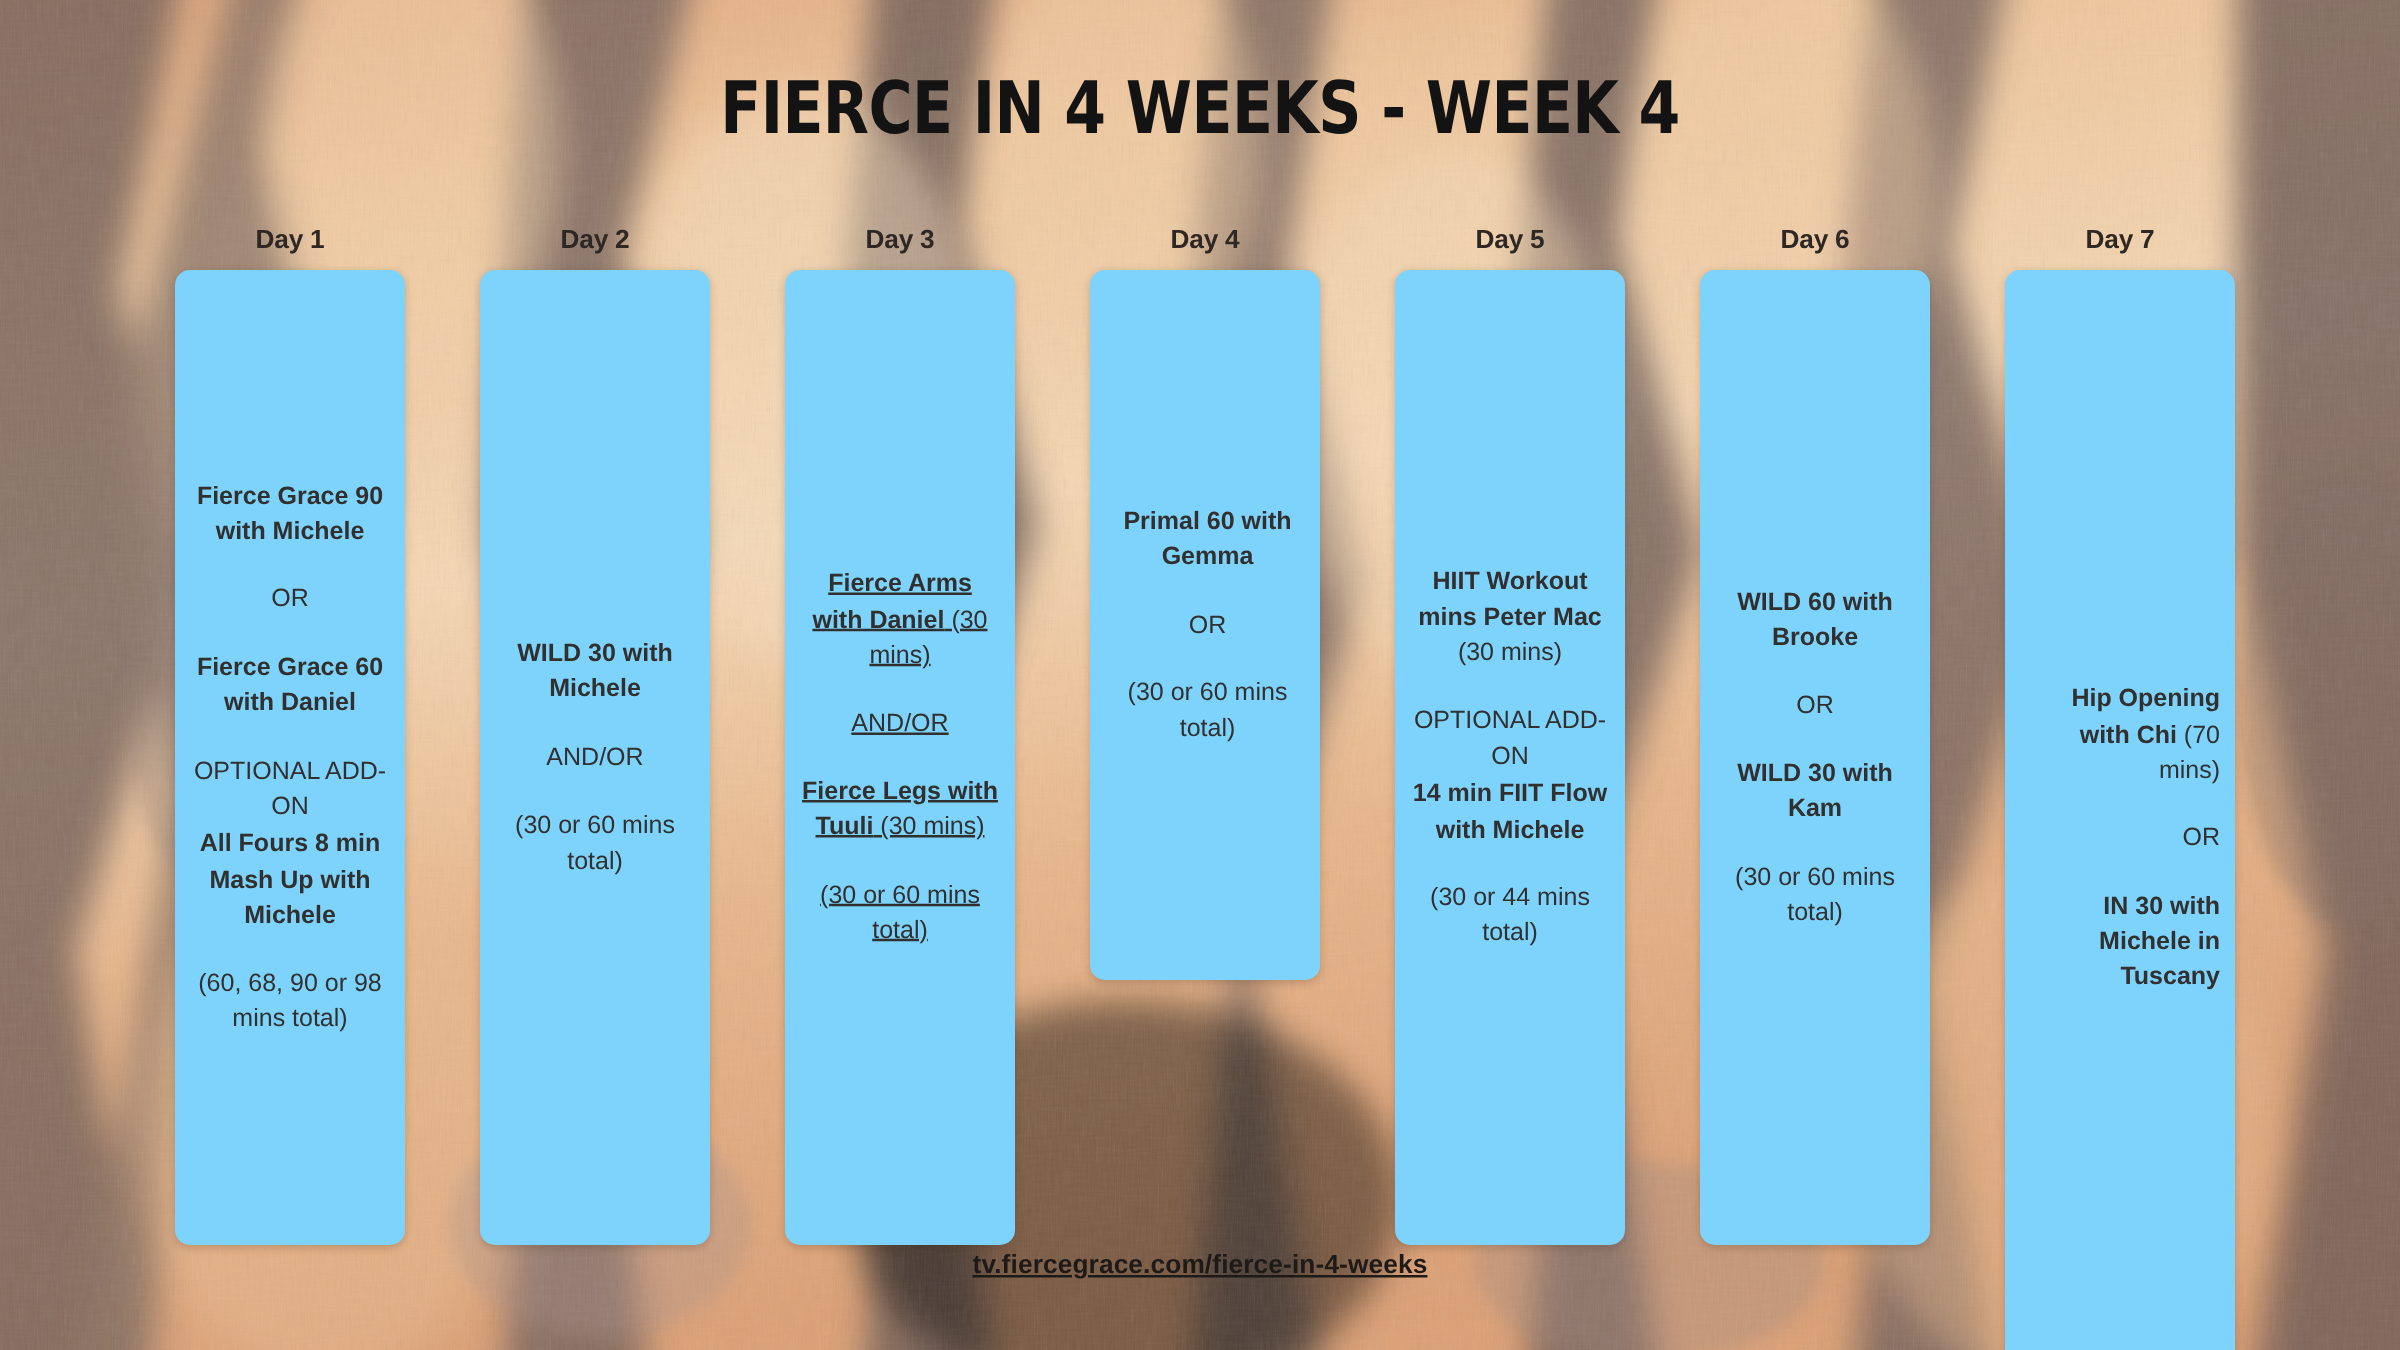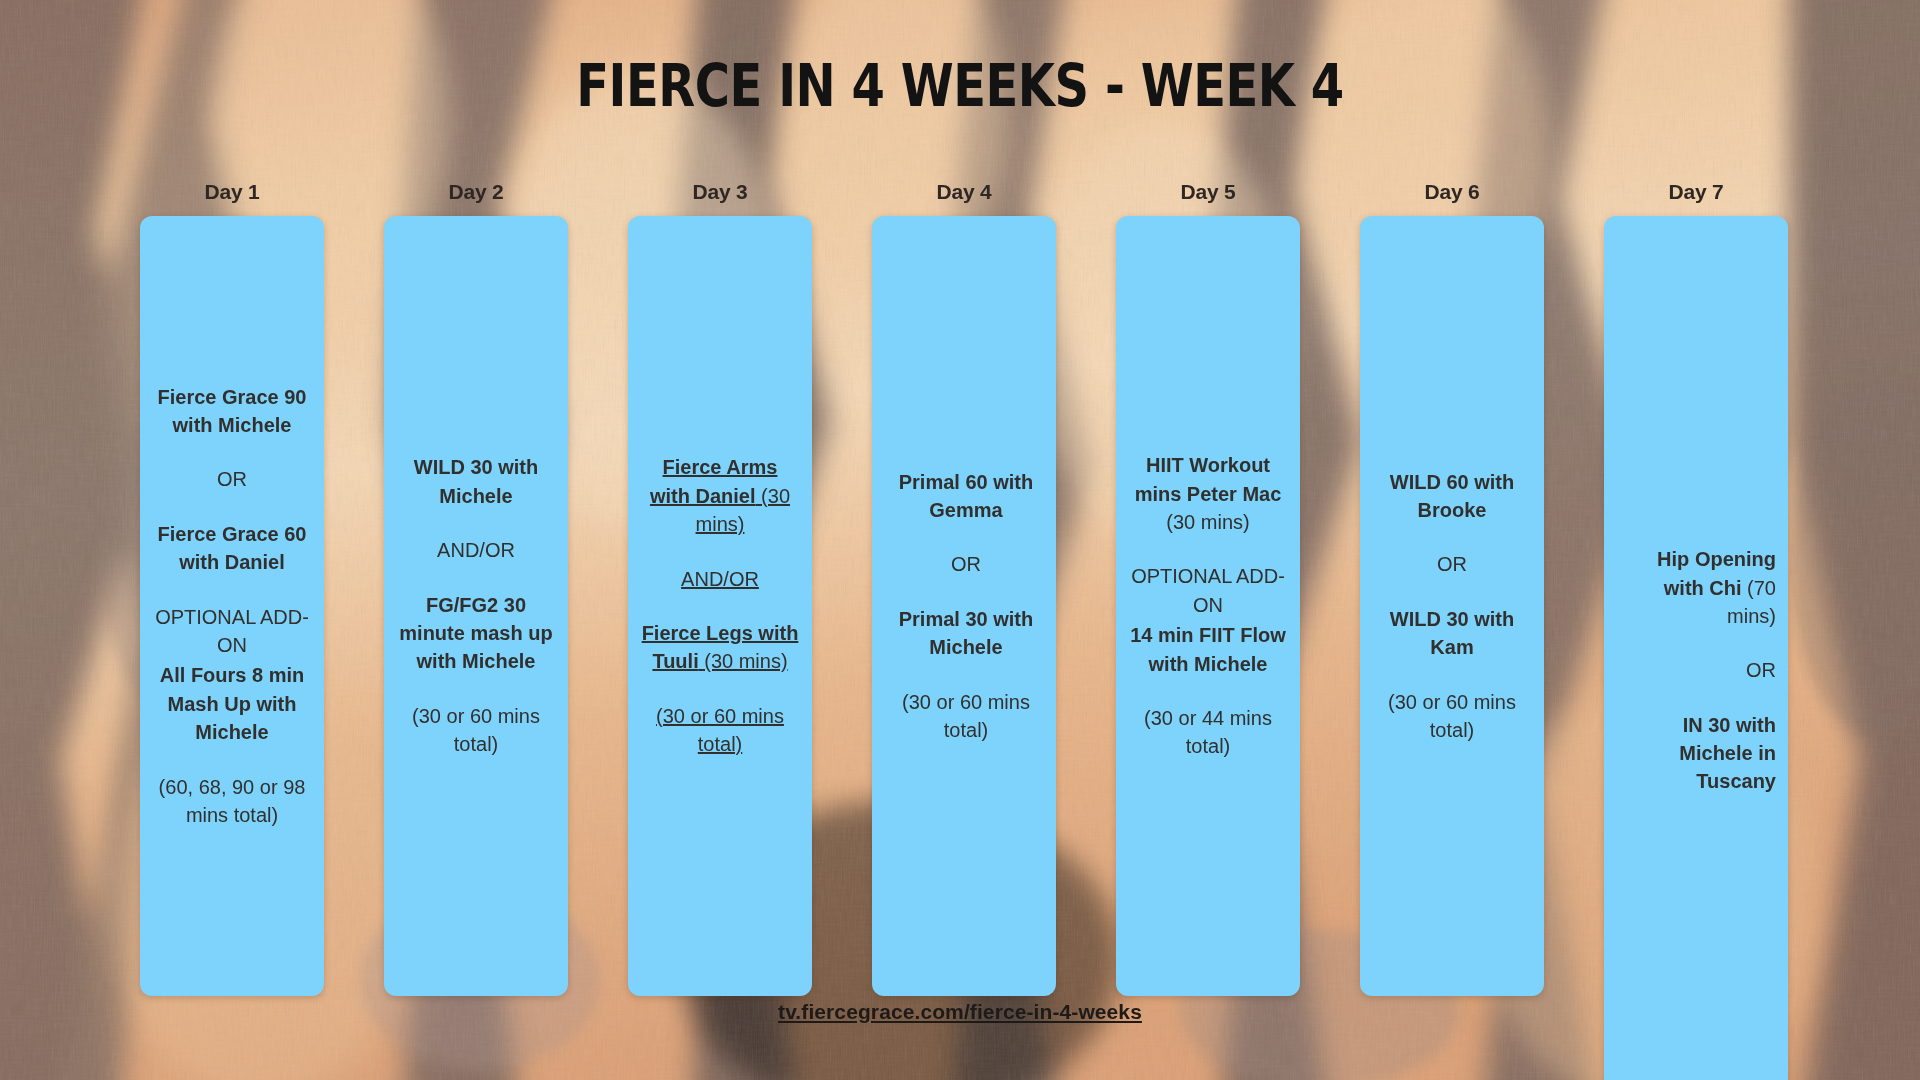--- a/index.html
+++ b/index.html
@@ -156,39 +156,37 @@
           <div class="line"><span class="r">OPTIONAL ADD-ON</span></div>
           <div class="line tight"><span class="b">All Fours 8 min Mash Up with Michele</span></div>
           <div class="line"><span class="r">(60,  68, 90 or 98 mins total)</span></div>
         </div>
       </div>
       <div class="col">
         <div class="day-label">Day 2</div>
         <div class="card" style="height: 780px;">
           <div class="line"><span class="b">WILD 30 with Michele</span></div>
           <div class="line"><span class="r">AND/OR</span></div>
-          <div class="line"><span class="b">FG/FG2 30 minute mash up with Michele</span></div>
           <div class="line"><span class="r">(30 or 60 mins total)</span></div>
         </div>
       </div>
       <div class="col">
         <div class="day-label">Day 3</div>
         <div class="card" style="height: 780px; text-decoration: underline;">
           <div class="line"><span class="b">Fierce Arms with Daniel</span><span class="r"> (30 mins)</span></div>
           <div class="line"><span class="r">AND/OR</span></div>
           <div class="line"><span class="b">Fierce Legs with Tuuli</span><span class="r"> (30 mins)</span></div>
           <div class="line"><span class="r">(30 or 60 mins total)</span></div>
         </div>
       </div>
       <div class="col">
         <div class="day-label">Day 4</div>
-        <div class="card" style="height: 780px; padding-left: 16px;">
+        <div class="card" style="height: 568px; padding-left: 16px;">
           <div class="line"><span class="b">Primal 60 with Gemma</span></div>
           <div class="line"><span class="r">OR</span></div>
-          <div class="line"><span class="b">Primal 30 with Michele</span></div>
           <div class="line"><span class="r">(30 or 60 mins total)</span></div>
         </div>
       </div>
       <div class="col">
         <div class="day-label">Day 5</div>
         <div class="card" style="height: 780px;">
           <div class="line"><span class="b">HIIT Workout mins Peter Mac</span><span class="r"> (30 mins)</span></div>
           <div class="line"><span class="r">OPTIONAL ADD-ON</span></div>
           <div class="line tight"><span class="b">14 min FIIT Flow with Michele</span></div>
           <div class="line"><span class="r">(30 or 44 mins total)</span></div>

